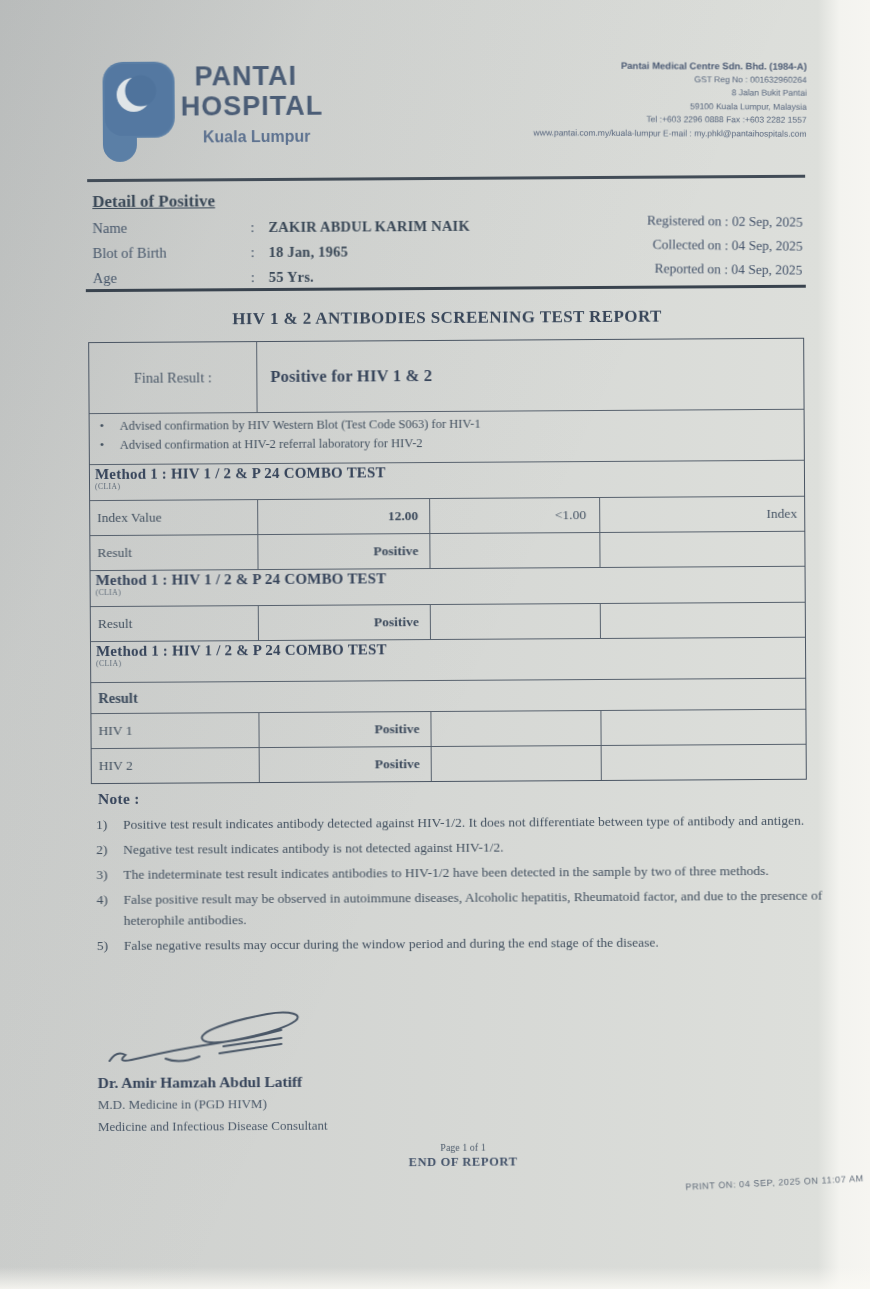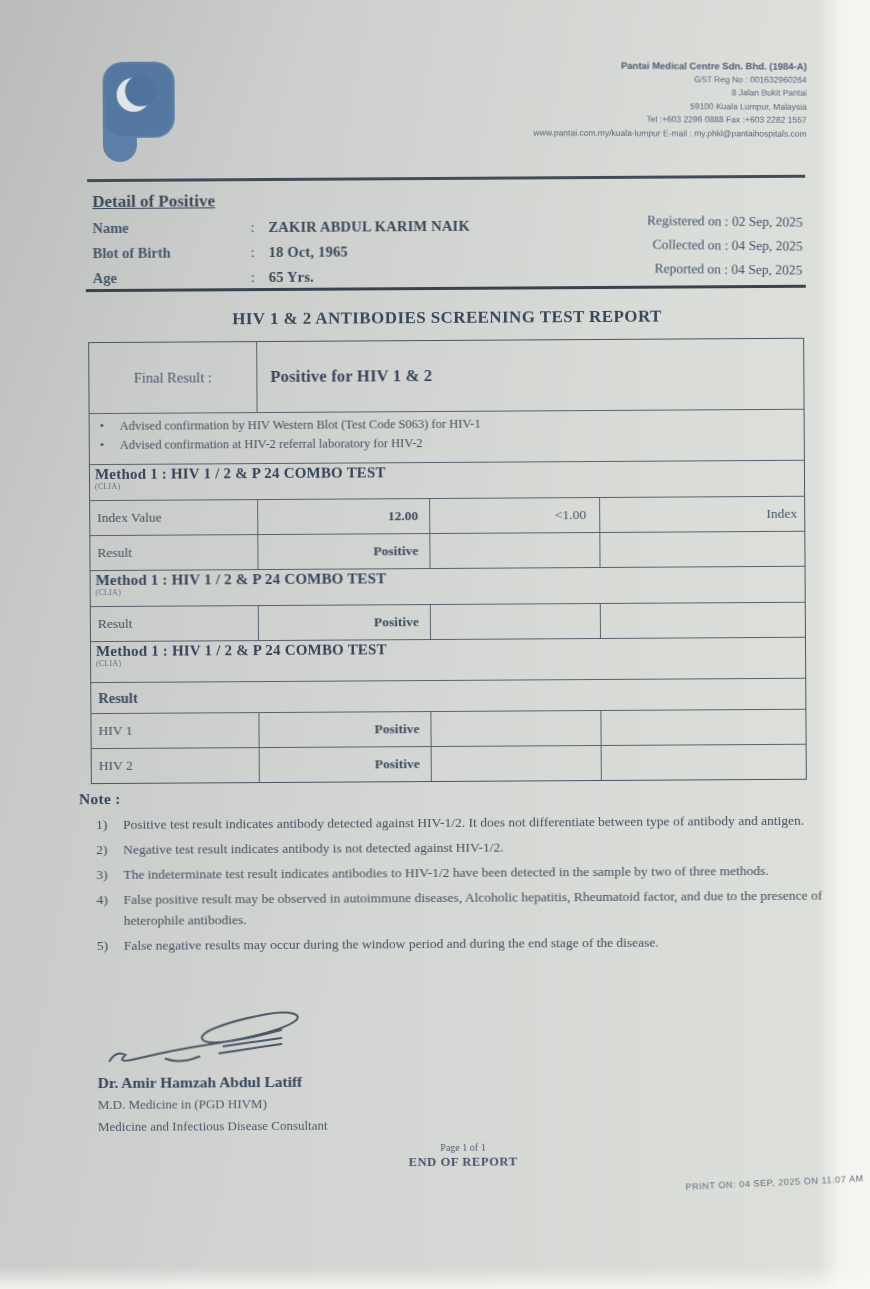--- a/index.html
+++ b/index.html
@@ -38,21 +38,21 @@
     color:#55647c;transform:rotate(0.6deg);
   }
   .addr .a0{font-weight:bold;font-size:9.5px;color:#4c5b74;}
   
   .rule1{position:absolute;left:90px;top:177px;width:718px;height:2.5px;background:#424c57;}
   .rule2{position:absolute;left:88px;top:287px;width:720px;height:3px;background:#39434e;}
   
   .pat-head{position:absolute;left:95px;top:190px;font-size:17px;font-weight:bold;text-decoration:underline;color:#3a4857;}
   .pat-rows{position:absolute;left:95px;top:214px;width:440px;font-size:14.5px;}
   .pat-row{display:flex;height:25px;align-items:center;}
-  .pat-row .lab{width:158px;color:#46566a;font-weight:bold;}
+  .pat-row .lab{width:158px;color:#46566a;}
   .pat-row .col{width:18px;color:#46566a;}
   .pat-row .val{font-weight:bold;color:#3a4857;letter-spacing:0.2px;}
   .pat-meta{
     position:absolute;left:505px;top:210px;width:300px;text-align:right;
     font-size:13.5px;line-height:24px;color:#44536a;transform:rotate(1.1deg);
   }
   
   .rpt-title{position:absolute;left:90px;top:308px;width:718px;text-align:center;
     font-size:17px;font-weight:bold;letter-spacing:0.4px;color:#39475a;}
   
@@ -75,21 +75,21 @@
   .r-method .mh{font-weight:bold;font-size:15px;color:#36445a;line-height:15px;letter-spacing:0.2px;}
   .r-method .clia{display:block;font-size:7.5px;font-weight:normal;color:#5a6775;line-height:9px;letter-spacing:0.5px;}
   .r-m3{height:38px;}
   .rv{height:34px;}
   .rv .lab{padding-left:7px;color:#42505f;}
   .rv .num{justify-content:flex-end;padding-right:11px;color:#3c4a5c;font-weight:bold;}
   .rv .ref{justify-content:flex-end;padding-right:13px;color:#465464;font-weight:normal;}
   .rv .unit{justify-content:flex-end;padding-right:7px;color:#465464;font-weight:normal;}
   .r-reshead{height:30px;display:flex;align-items:center;padding-left:7px;font-weight:bold;font-size:14.5px;color:#3b4a5c;}
   
-  .note-head{position:absolute;left:78px;top:788px;font-size:15.5px;font-weight:bold;color:#36445a;letter-spacing:0.3px;}
+  .note-head{position:absolute;left:97px;top:788px;font-size:15.5px;font-weight:bold;color:#36445a;letter-spacing:0.3px;}
   .notes{position:absolute;left:95px;top:812px;width:764px;font-size:13.5px;line-height:21px;color:#42505f;}
   .note{display:flex;margin-bottom:4px;}
   .note .n{width:27px;flex:none;}
   .note .t{flex:1;}
   
   .sig{position:absolute;left:103px;top:1005px;width:210px;height:62px;}
   .doc{position:absolute;left:95px;top:1070px;line-height:22px;}
   .doc .dname{font-weight:bold;font-size:15.5px;color:#36445a;}
   .doc .dq{font-size:13px;color:#4a5868;}
   .doc .dr{font-size:13px;color:#4a5868;}
@@ -108,20 +108,25 @@
 <div class="photo">
   <div class="content">
 
     <svg class="logo" viewBox="0 0 76 104">
       <rect x="2" y="2" width="72" height="76" rx="20" fill="#5b7fa6"></rect>
       <rect x="2" y="38" width="34" height="64" rx="17" fill="#5b7fa6"></rect>
       <rect x="4" y="4" width="68" height="72" rx="18" fill="#4f739c" opacity="0.55"></rect>
       <circle cx="33" cy="35" r="17" fill="#dfe5e8"></circle>
       <circle cx="40" cy="31" r="15.5" fill="#4f739c"></circle>
     </svg>
+    <div class="brand">
+      <div class="l1">PANTAI</div>
+      <div class="l2">HOSPITAL</div>
+      <div class="city">Kuala Lumpur</div>
+    </div>
     <div class="addr">
       <div class="a0">Pantai Medical Centre Sdn. Bhd. (1984-A)</div>
       <div>GST Reg No : 001632960264</div>
       <div>8 Jalan Bukit Pantai</div>
       <div>59100 Kuala Lumpur, Malaysia</div>
       <div>Tel :+603 2296 0888   Fax :+603 2282 1557</div>
       <div>www.pantai.com.my/kuala-lumpur   E-mail : my.phkl@pantaihospitals.com</div>
     </div>
 
     <div class="rule1"></div>
@@ -129,26 +134,26 @@
     <div class="pat-head">Detail of Positive</div>
     <div class="pat-rows">
       <div class="pat-row">
         <span class="lab">Name</span>
         <span class="col">:</span>
         <span class="val">ZAKIR ABDUL KARIM NAIK</span>
       </div>
       <div class="pat-row">
         <span class="lab">Blot of Birth</span>
         <span class="col">:</span>
-        <span class="val">18 Oct, 1965</span>
+        <span class="val">18 Jan, 1965</span>
       </div>
       <div class="pat-row">
         <span class="lab">Age</span>
         <span class="col">:</span>
-        <span class="val">65 Yrs.</span>
+        <span class="val">55 Yrs.</span>
       </div>
     </div>
     <div class="pat-meta">
       <div>Registered on : 02 Sep, 2025</div>
       <div>Collected on : 04 Sep, 2025</div>
       <div>Reported on : 04 Sep, 2025</div>
     </div>
 
     <div class="rule2"></div>
 

